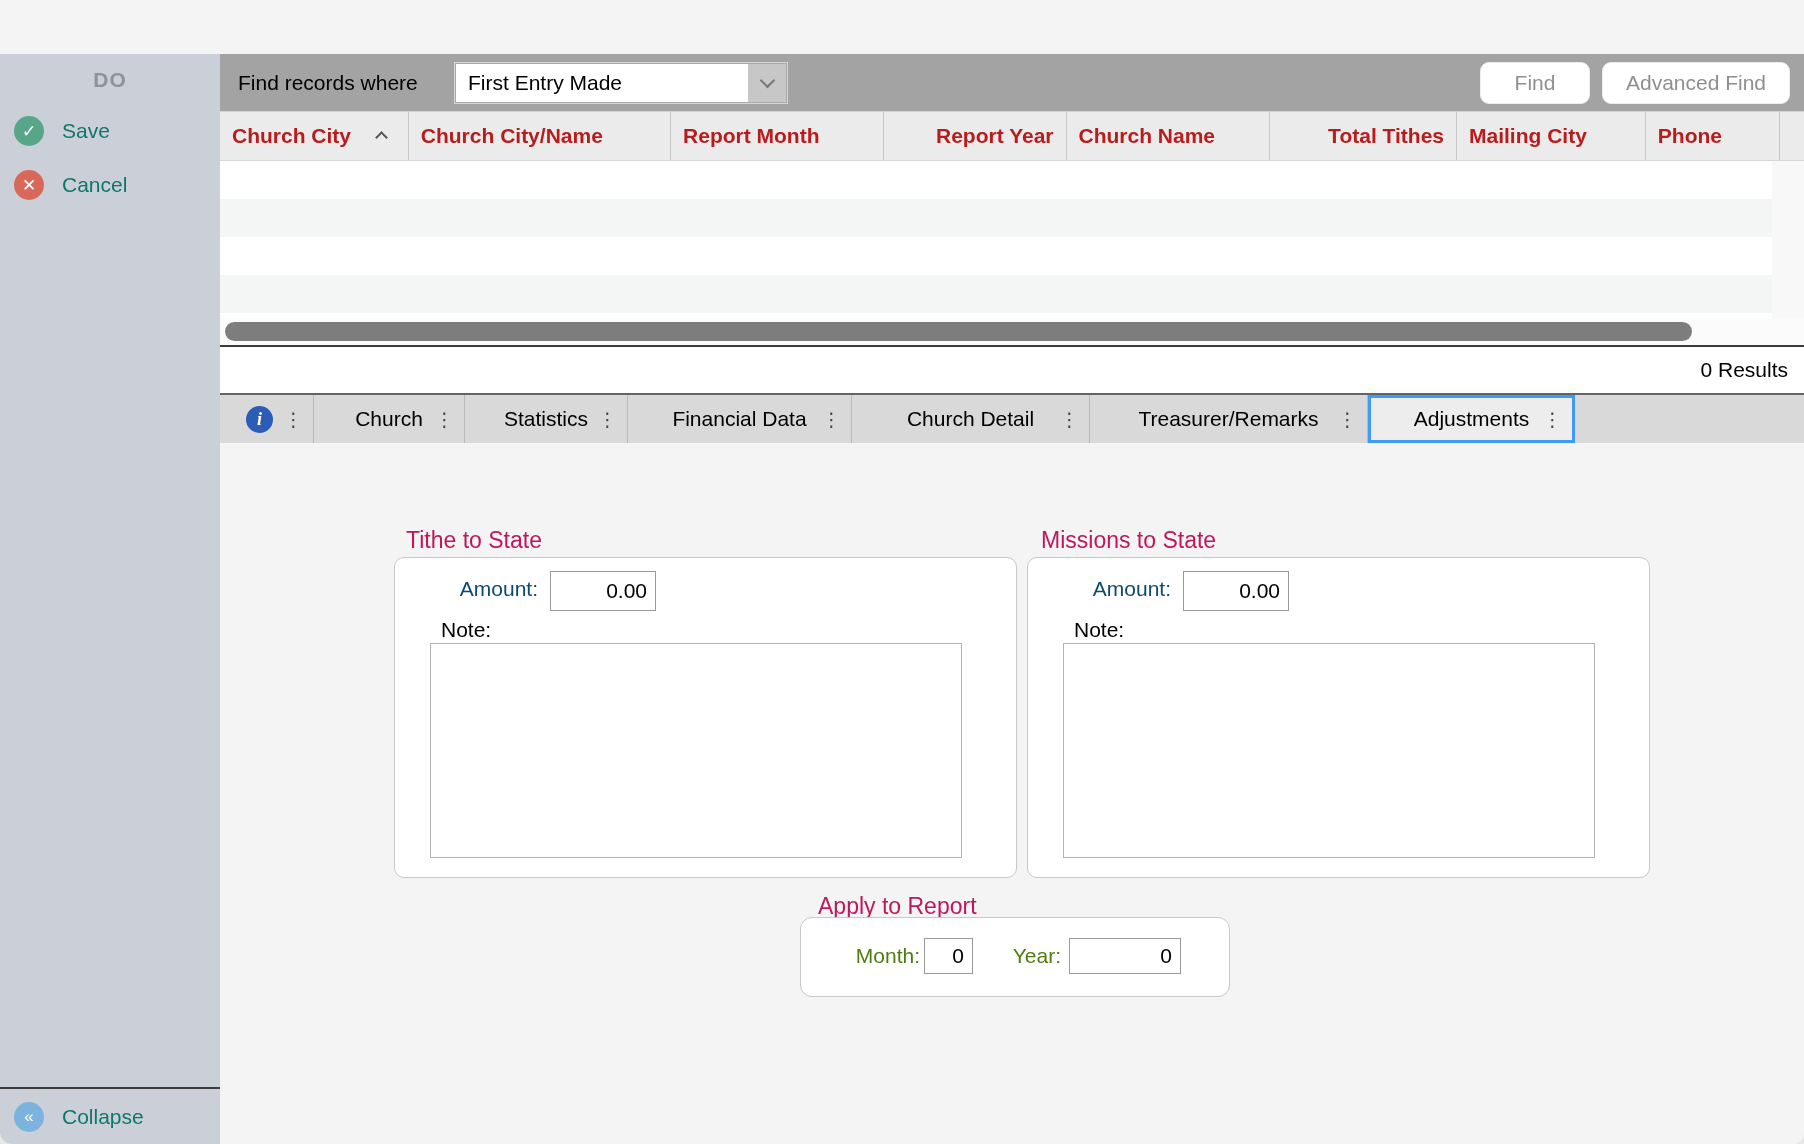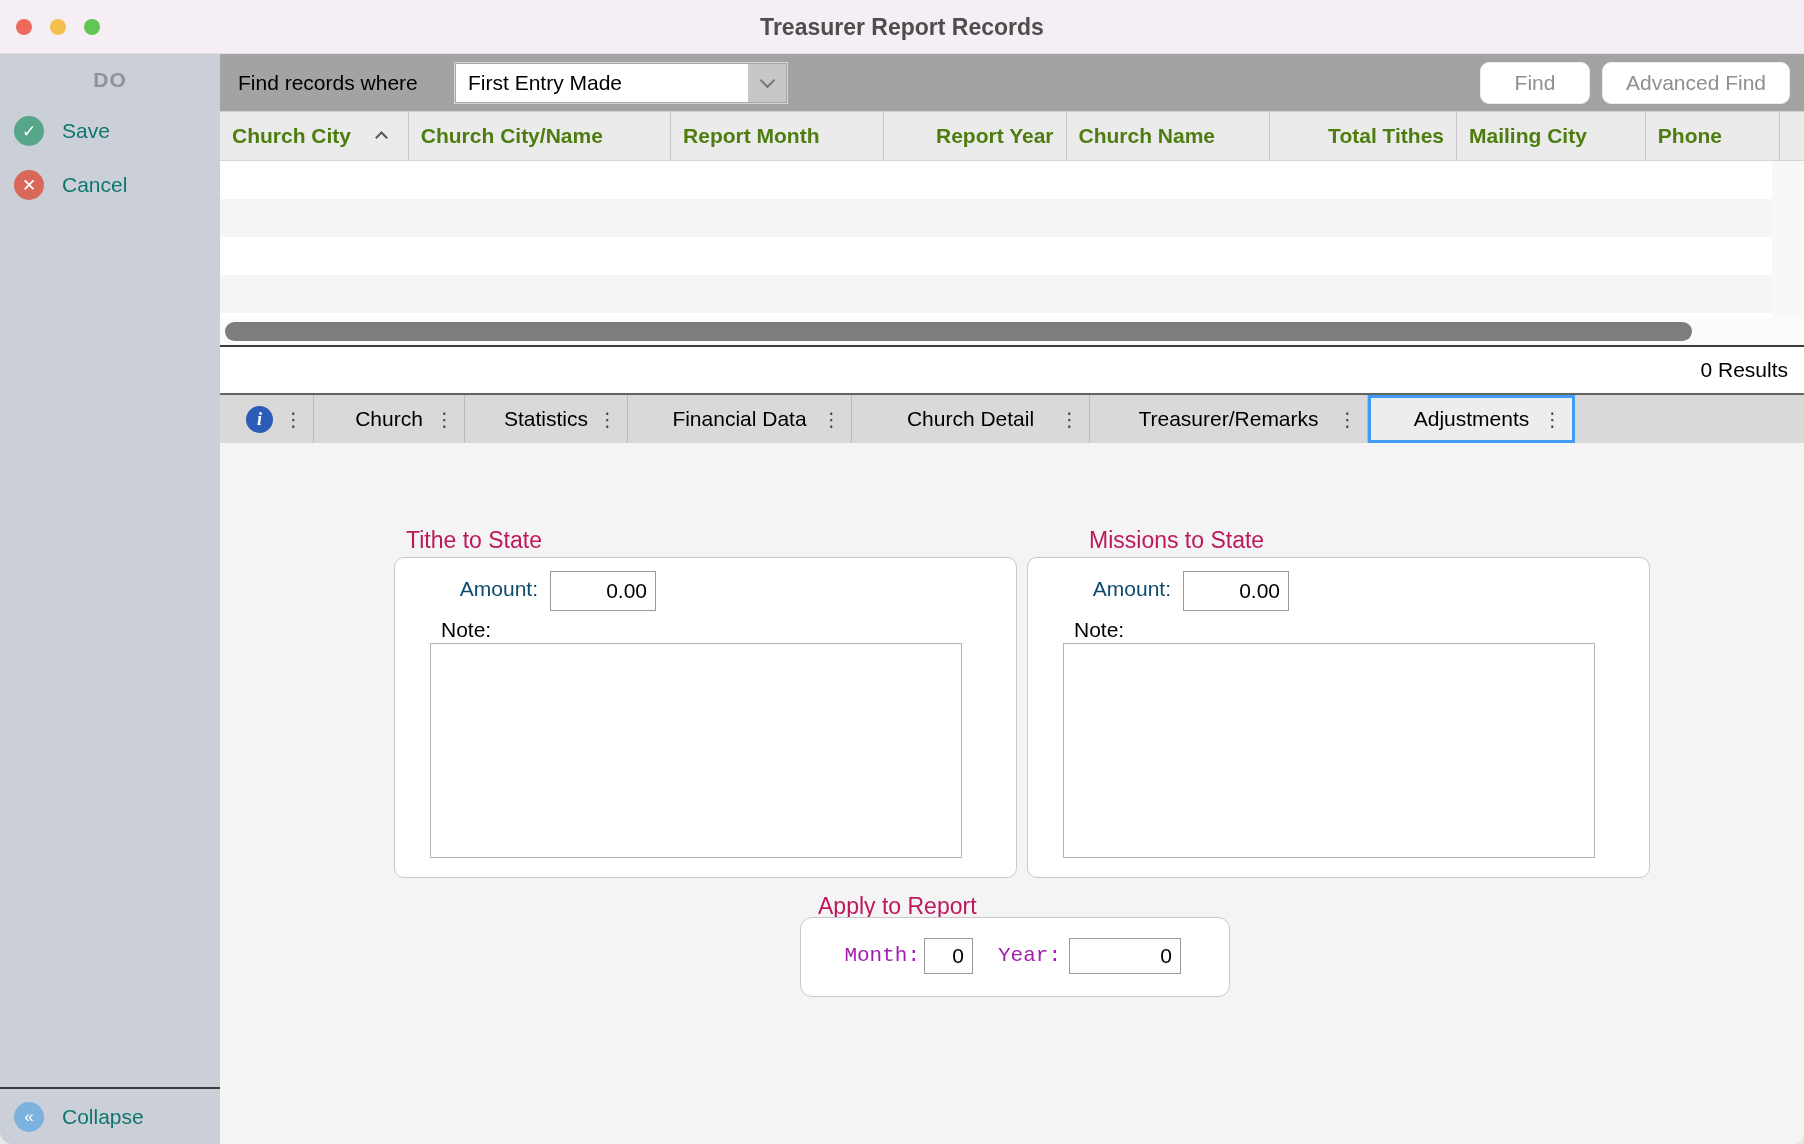--- a/index.html
+++ b/index.html
@@ -42,21 +42,21 @@
              transform:rotate(45deg);margin-top:-5px;}
   .chev-up{display:inline-block;width:9px;height:9px;border-left:2px solid #555;border-top:2px solid #555;
            transform:rotate(45deg);margin-left:26px;vertical-align:1px;}
   .btn{position:absolute;top:8px;height:42px;background:#fff;border:1px solid #ececec;border-radius:9px;
        font-size:21px;color:#8f8f8f;display:flex;align-items:center;justify-content:center;cursor:default;}
   .btn-find{left:1260px;width:110px;}
   .btn-advfind{left:1382px;width:188px;}
   
   .thead{position:absolute;left:0;top:57px;width:1584px;height:50px;background:#ebebeb;display:flex;
          border-top:1px solid #d2d2d2;border-bottom:1px solid #d6d6d6;}
-  .th{height:100%;line-height:48px;font-size:21px;font-weight:bold;color:#4d7c0f;padding:0 12px;
+  .th{height:100%;line-height:48px;font-size:21px;font-weight:bold;color:#b91c1c;padding:0 12px;
       border-right:1px solid #c6c6c6;white-space:nowrap;overflow:hidden;}
   .th.r{text-align:right;}
   
   .tbody{position:absolute;left:0;top:107px;width:1552px;height:157px;background:#fff;}
   .row{width:100%;height:38px;}
   .row.alt{background:#f4f5f5;}
   .row.sliver{height:5px;}
   .vstrip{position:absolute;left:1552px;top:107px;width:32px;height:157px;background:#f8f8f8;}
   
   .hscroll{position:absolute;left:0;top:264px;width:1584px;height:27px;background:#fbfbfb;}
@@ -82,35 +82,29 @@
   .panel{position:absolute;background:#fff;border:1px solid #c8c8c8;border-radius:10px;}
   .p-amount-label{position:absolute;left:0;top:13px;width:143px;height:36px;line-height:36px;
                   text-align:right;font-size:21px;color:#0c4a6e;}
   .p-amount-input{position:absolute;left:155px;top:13px;width:106px;height:40px;border:1px solid #9a9a9a;
                   background:#fff;font-size:21px;text-align:right;padding-right:8px;
                   font-family:"Liberation Sans","DejaVu Sans",sans-serif;}
   .p-note-label{position:absolute;left:46px;top:60px;font-size:21px;color:#000;}
   .p-note-area{position:absolute;left:35px;top:85px;width:532px;height:215px;border:1px solid #b4b4b4;
                background:#fff;resize:none;font-size:18px;font-family:"Liberation Sans","DejaVu Sans",sans-serif;}
   .apply-label{position:absolute;left:0;top:20px;height:36px;line-height:36px;text-align:right;
-               font-size:21px;color:#a21caf;font-family:Liberation Mono, monospace;}
+               font-size:21px;color:#4d7c0f;}
   .apply-input{position:absolute;top:20px;height:36px;border:1px solid #9a9a9a;background:#fff;font-size:21px;
                text-align:right;padding-right:8px;font-family:"Liberation Sans","DejaVu Sans",sans-serif;}
 </style>
 </head>
 <body>
 
 <div class="window">
 
-  <div class="titlebar">
-    <div class="traffic t-red"></div>
-    <div class="traffic t-yellow"></div>
-    <div class="traffic t-green"></div>
-    <div class="win-title">Treasurer Report Records</div>
-  </div>
 
   <div class="sidebar">
     <div class="sb-heading">DO</div>
     <div class="sb-item sb-save">
       <span class="circ c-save">✓</span>
       <span class="lbl">Save</span>
     </div>
     <div class="sb-item sb-cancel">
       <span class="circ c-cancel">✕</span>
       <span class="lbl">Cancel</span>
@@ -199,21 +193,21 @@
     <div class="content">
 
       <div class="group-label" style="left:186px;top:84px;">Tithe to State</div>
       <div class="panel" style="left:174px;top:114px;width:623px;height:321px;">
         <div class="p-amount-label">Amount:</div>
         <input class="p-amount-input" value="0.00" style="">
         <div class="p-note-label">Note:</div>
         <textarea class="p-note-area" style=""></textarea>
       </div>
 
-      <div class="group-label" style="left:821px;top:84px;margin-left:48px;">Missions to State</div>
+      <div class="group-label" style="left:821px;top:84px;">Missions to State</div>
       <div class="panel" style="left:807px;top:114px;width:623px;height:321px;">
         <div class="p-amount-label">Amount:</div>
         <input class="p-amount-input" value="0.00" style="">
         <div class="p-note-label">Note:</div>
         <textarea class="p-note-area" style=""></textarea>
       </div>
 
       <div class="group-label" style="left:598px;top:450px;">Apply to Report</div>
       <div class="panel" style="left:580px;top:474px;width:430px;height:80px;border-radius:12px;">
         <div class="apply-label" style="width:119px;">Month:</div>

